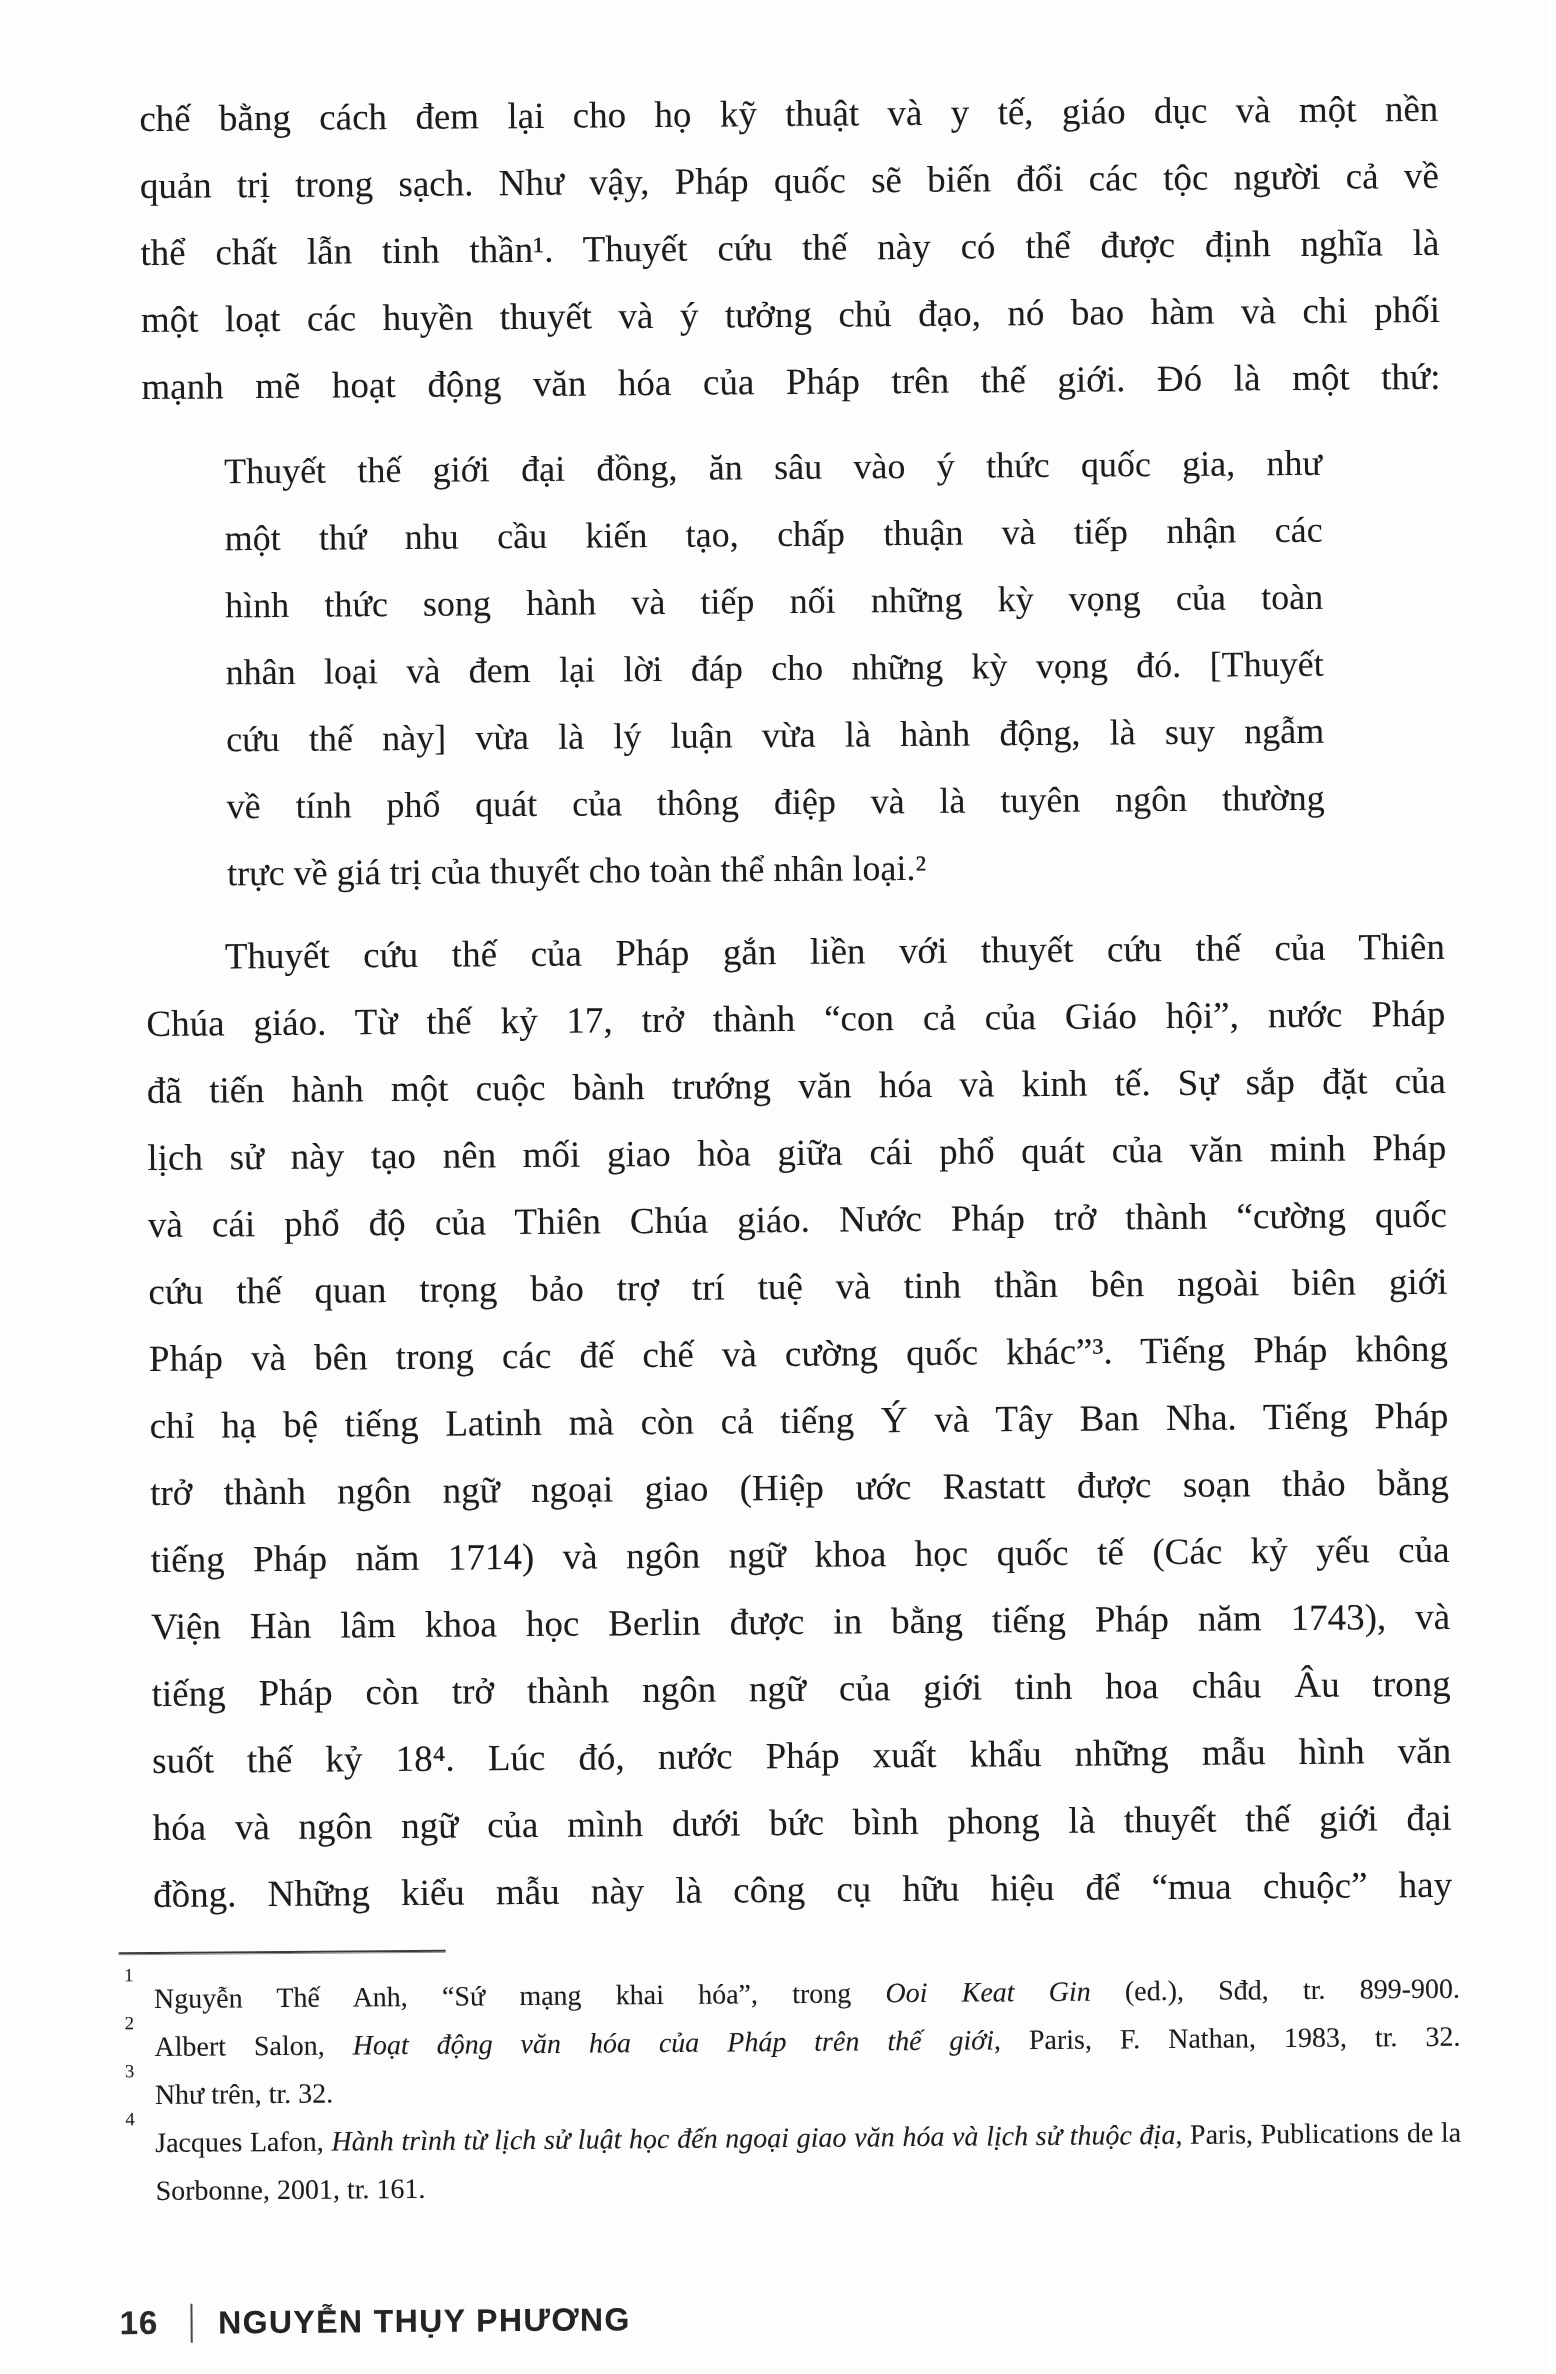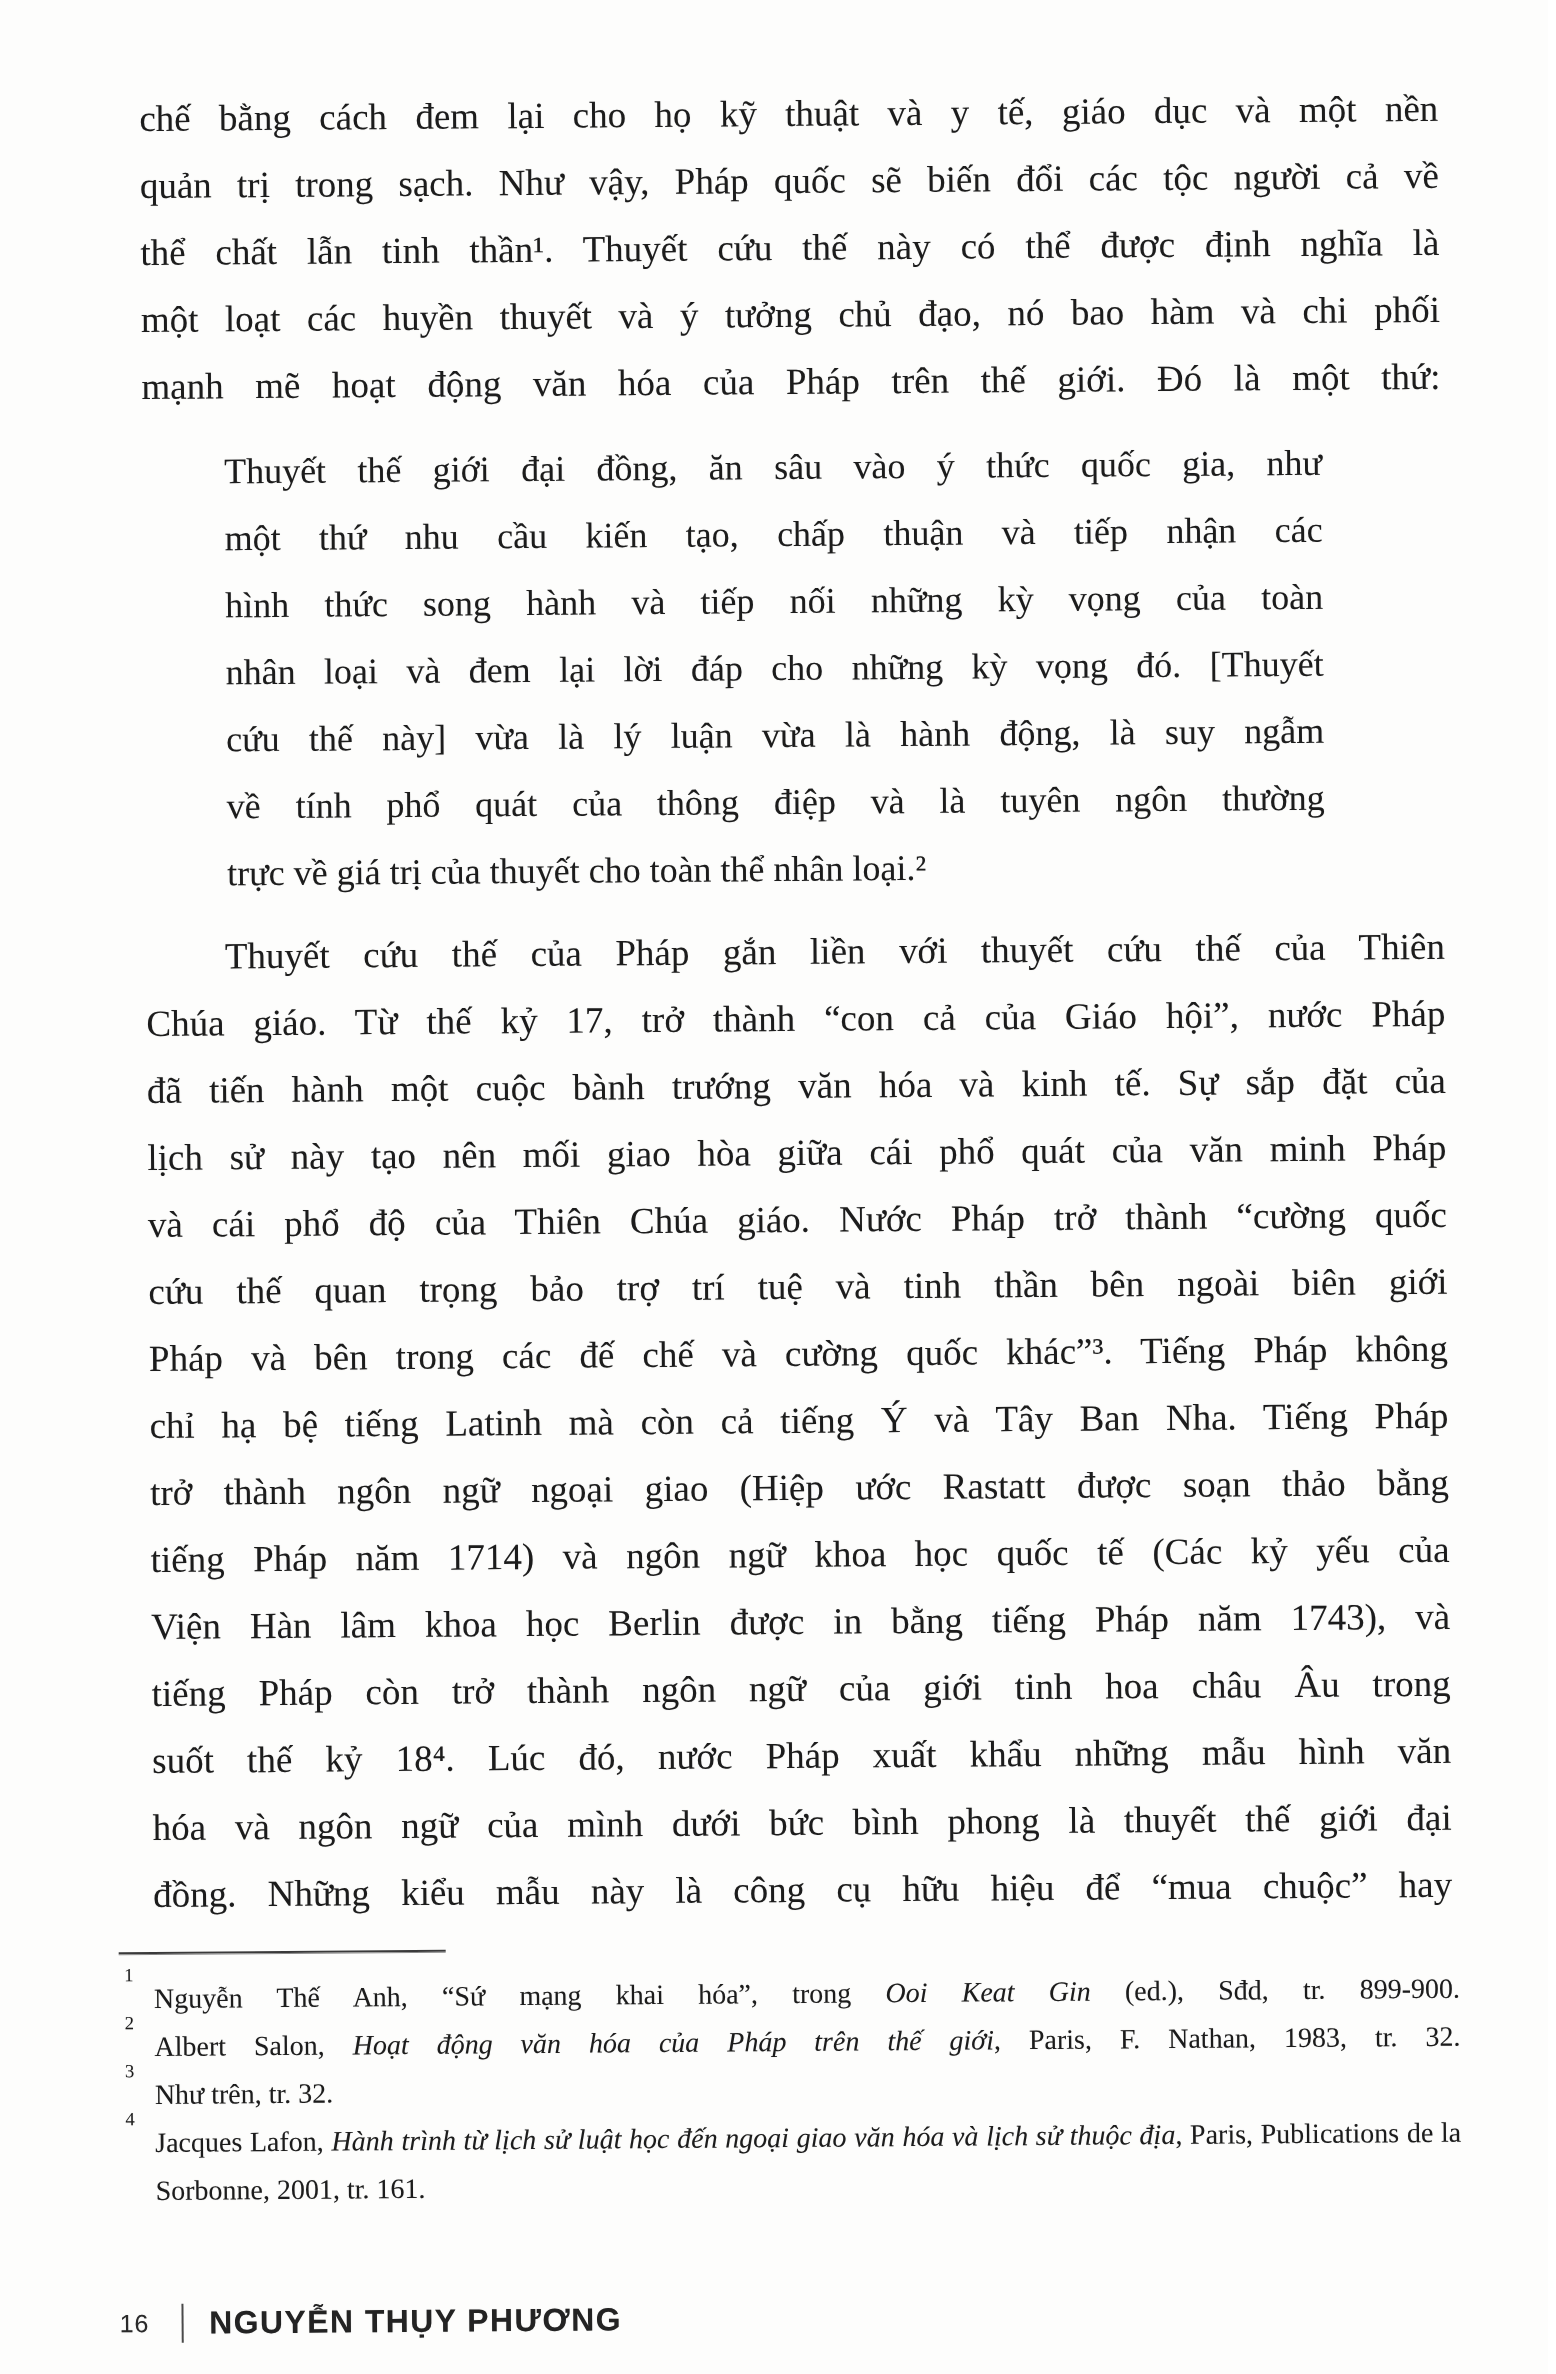--- a/index.html
+++ b/index.html
@@ -91,22 +91,23 @@
     font-size: 18.6px;
   }
   .footer {
     margin-top: 89px;
     display: flex;
     align-items: center;
     font-family: "Liberation Sans", "DejaVu Sans", sans-serif;
     color: #2a2a2a;
   }
   .page-num {
-    font-size: 25px;
+    font-size: 33px;
     letter-spacing: 0.9px;
+    font-weight: bold;
   }
   .footer-sep {
     display: inline-block;
     width: 0;
     height: 39px;
     border-left: 2.8px solid #4a4a4a;
     margin: 0 26px 0 32px;
   }
   .author {
     font-size: 32px;

